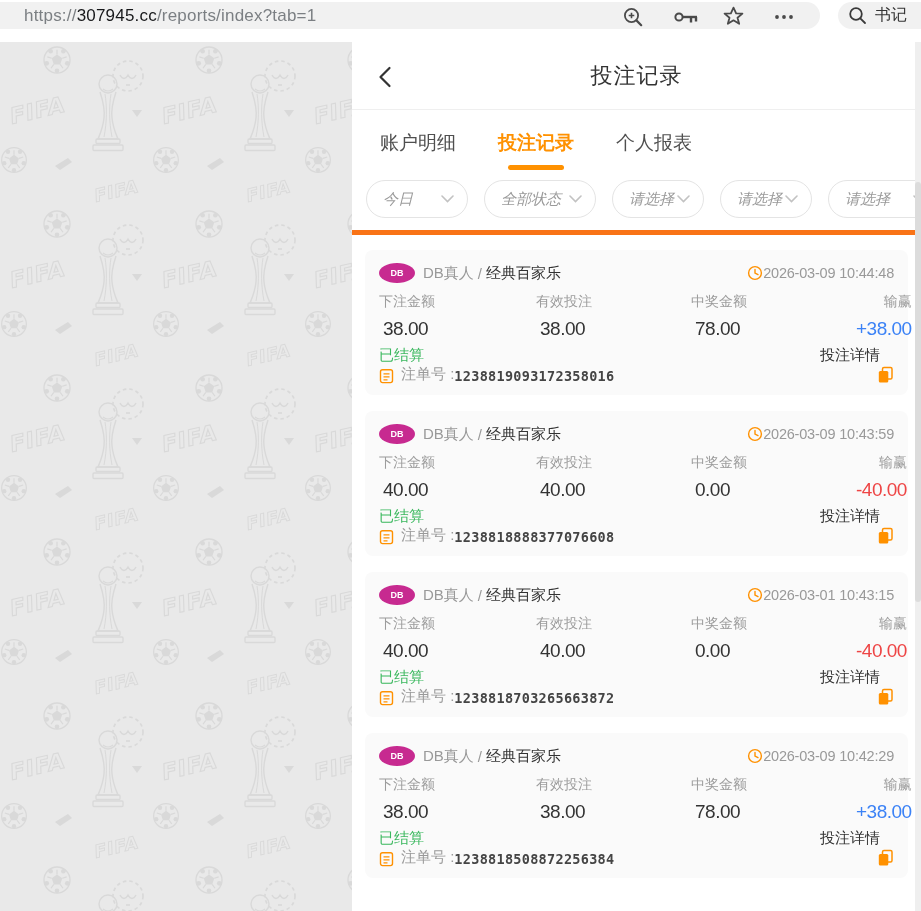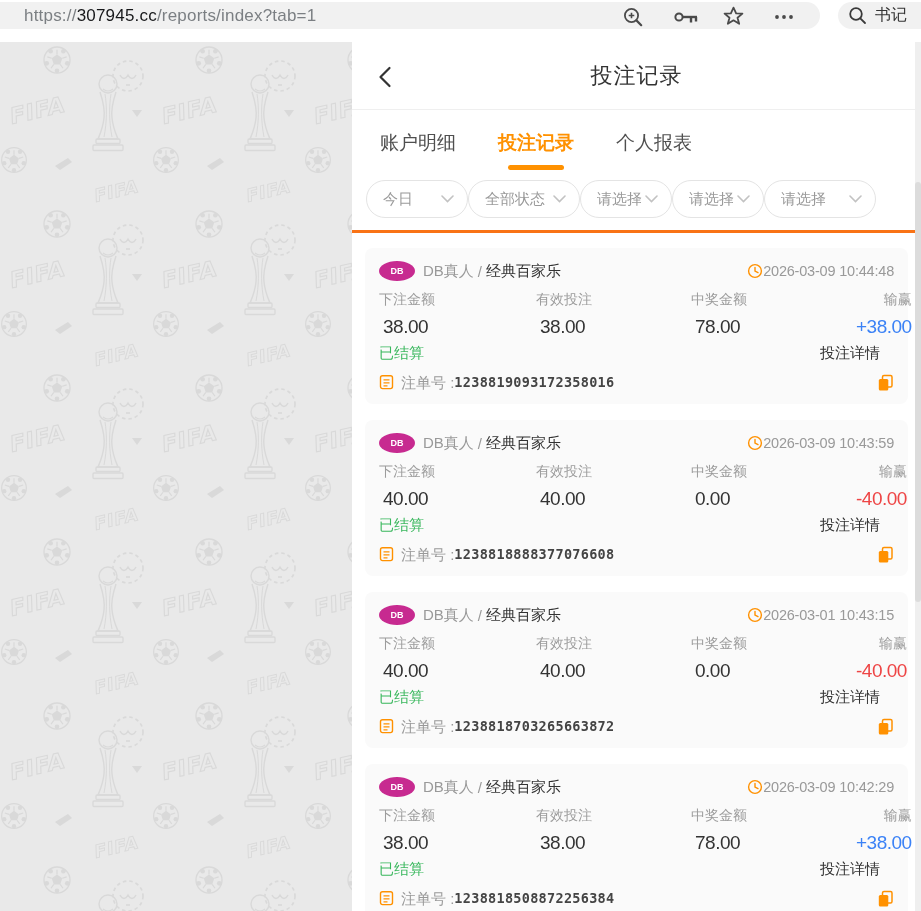--- a/index.html
+++ b/index.html
@@ -30,22 +30,22 @@
   .page-title { font-size:22px; color:#333; font-weight:500; letter-spacing:1px; }
   .back-btn { position:absolute; left:26px; top:24px; width:14px; height:22px; cursor:pointer; }
 
   .tabs { display:flex; align-items:stretch; height:66px; padding-left:28px; }
   .tab { font-size:19px; color:#4f4f4f; margin-right:42px; position:relative;
     display:flex; align-items:center; cursor:pointer; }
   .tab.active { color:#ff9100; font-weight:bold; }
   .tab.active::after { content:""; position:absolute; left:50%; transform:translateX(-50%);
     bottom:6px; width:56px; height:5px; border-radius:3px; background:#ff9100; }
 
-  .filters { display:flex; gap:0; padding:4px 0 12px 14px; border-bottom:3px solid #f97316;
-    overflow:hidden; }
+  .filters { display:flex; gap:16px; padding:4px 0 12px 14px; border-bottom:5px solid #f97316;
+    overflow:hidden;font-style:italic; }
   .pill { flex:none; height:38px; border:1px solid #e4e4e4; border-radius:19px; background:#fff;
     display:flex; align-items:center; justify-content:space-between;
     padding:0 13px 0 16px; color:#9a9a9a; font-size:15px; cursor:pointer; }
   .pill.w1{width:102px}.pill.w2{width:112px}.pill.w3{width:92px}.pill.w4{width:92px}.pill.w5{width:112px}
 
   .cards { padding:15px 13px 0 13px; }
   .card { background:#fafafa; border-radius:8px; padding:13px 14px 11px; margin-bottom:16px; }
 
   .card-top { display:flex; align-items:center; font-size:15px; }
   .badge { width:36px; height:20px; border-radius:50%; background:#c72a90; color:#fff;
@@ -63,21 +63,21 @@
   .stat.right { text-align:right; }
   .stat.right .s-value { padding-left:0; }
   .s-value.win { color:#3b82f6; }
   .s-value.loss { color:#ee4545; }
 
   .status-row { display:flex; justify-content:space-between; align-items:center;
     padding:6px 14px 0 0; font-size:15px;gap:33px; }
   .status { color:#3cb85f; }
   .detail-link { color:#333; cursor:pointer; }
 
-  .order-row { display:flex; align-items:flex-start; margin-top:11px; }
+  .order-row { display:flex; align-items:flex-end; }
   .order-label { color:#999; font-size:15px; margin-left:7px; }
   .order-no { color:#444; font-weight:600; font-size:13.5px; letter-spacing:.3px;
     font-family:"DejaVu Sans Mono","Liberation Mono",monospace; }
 
   .scrollbar { position:absolute; right:0; top:0; width:6px; height:869px; background:#efefef; }
   .scroll-thumb { position:absolute; left:0; top:140px; width:6px; height:420px;
     background:#dcdcdc; border-radius:3px; }
 </style>
 </head>
 <body>

